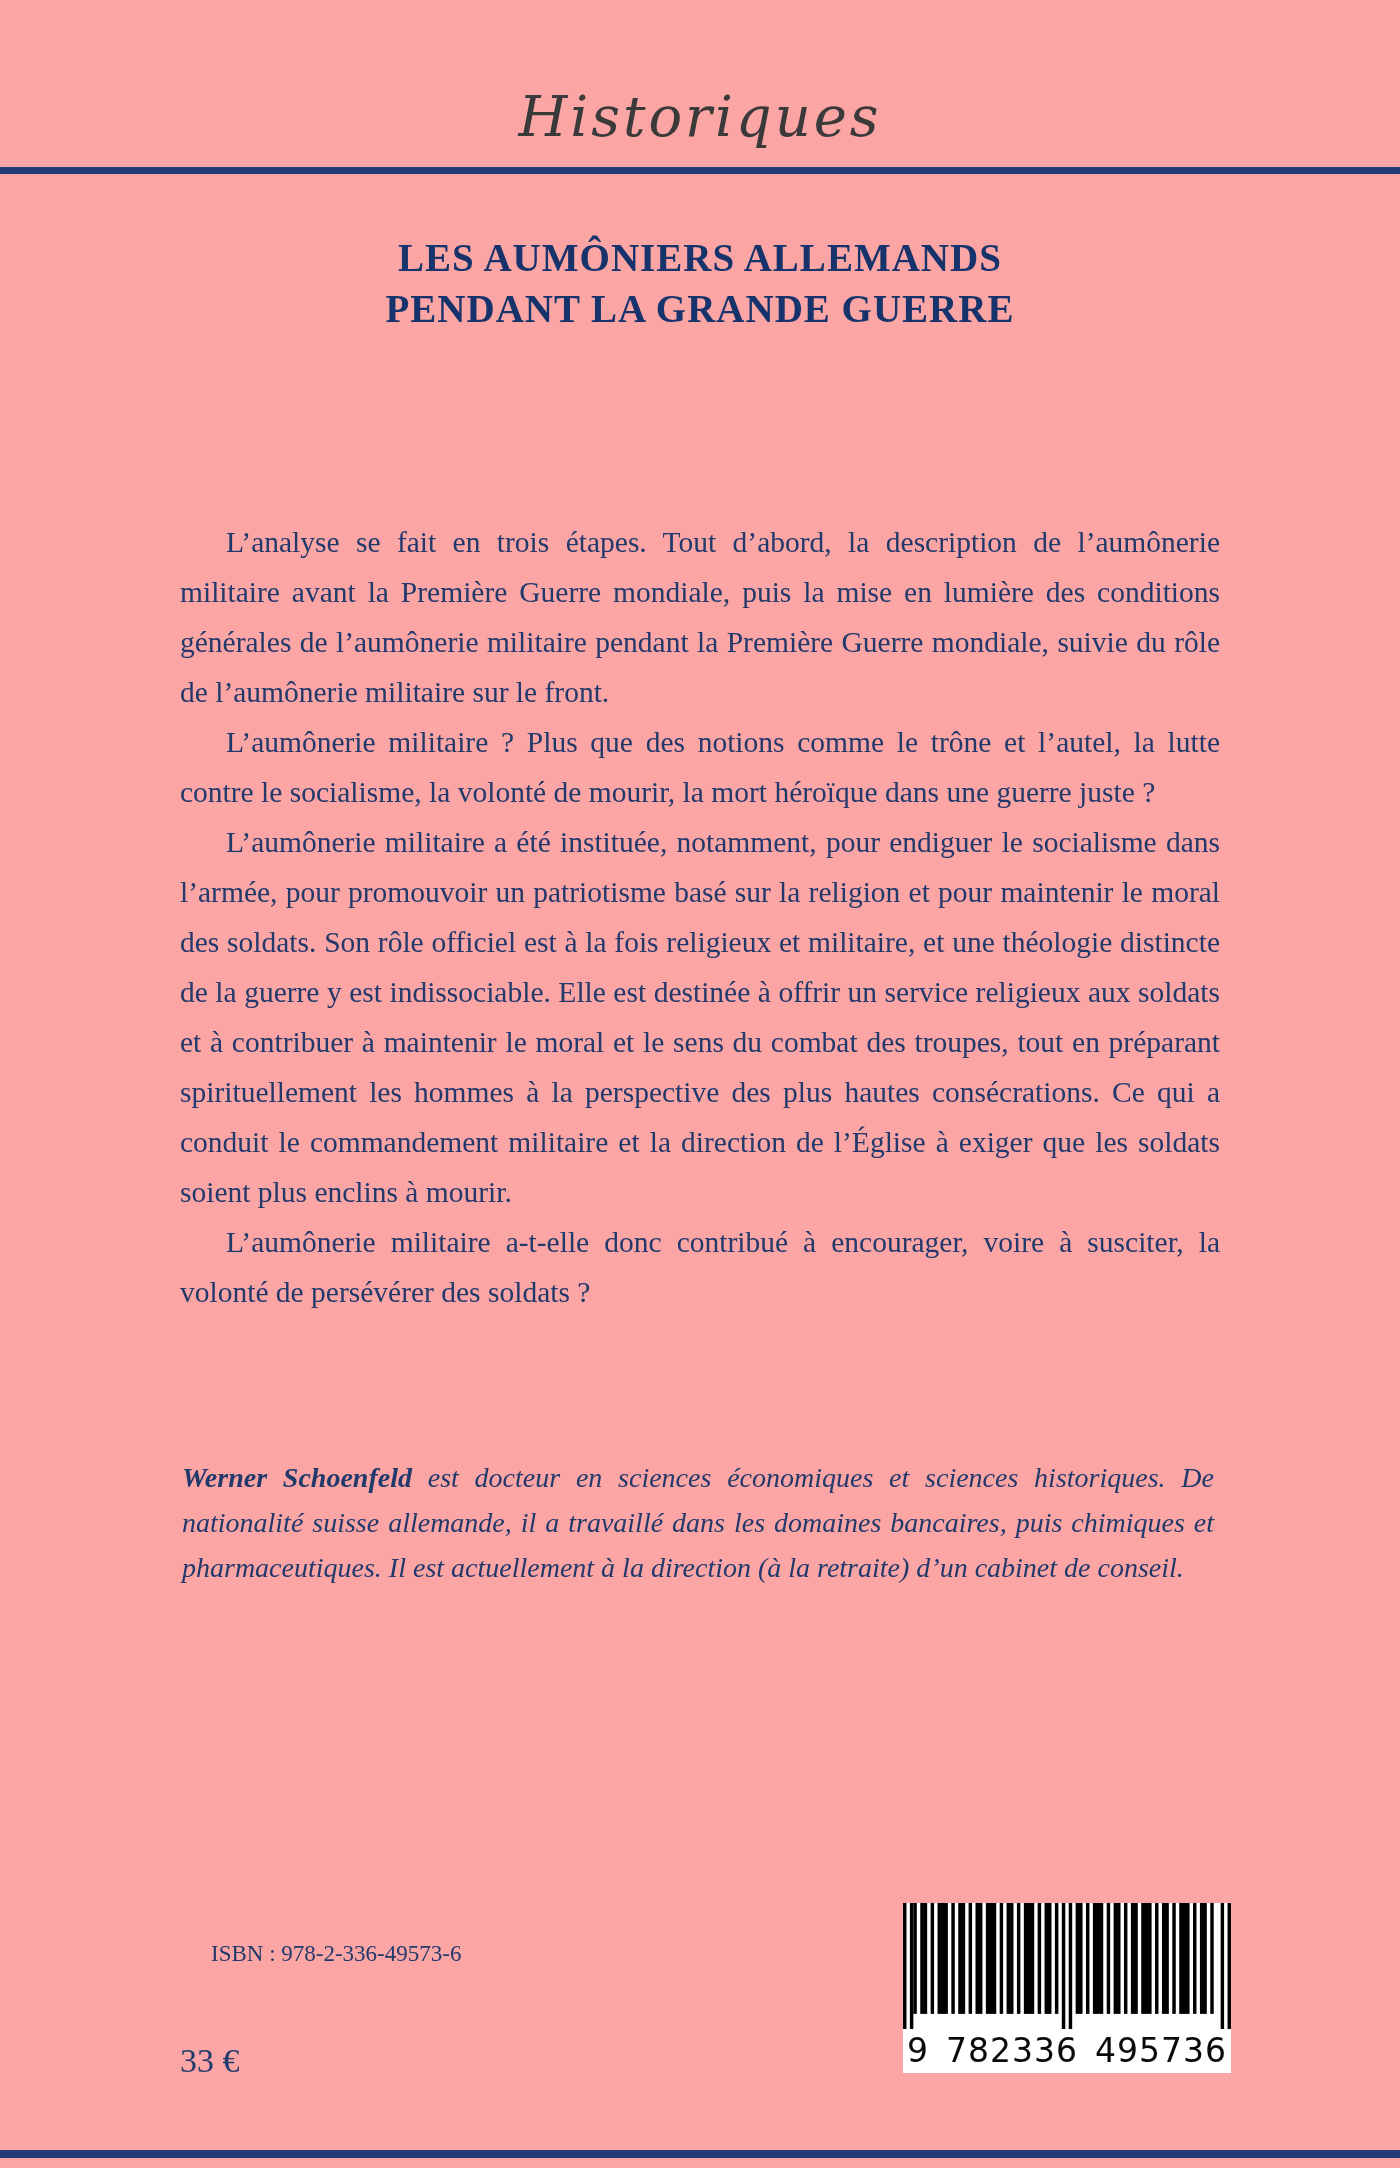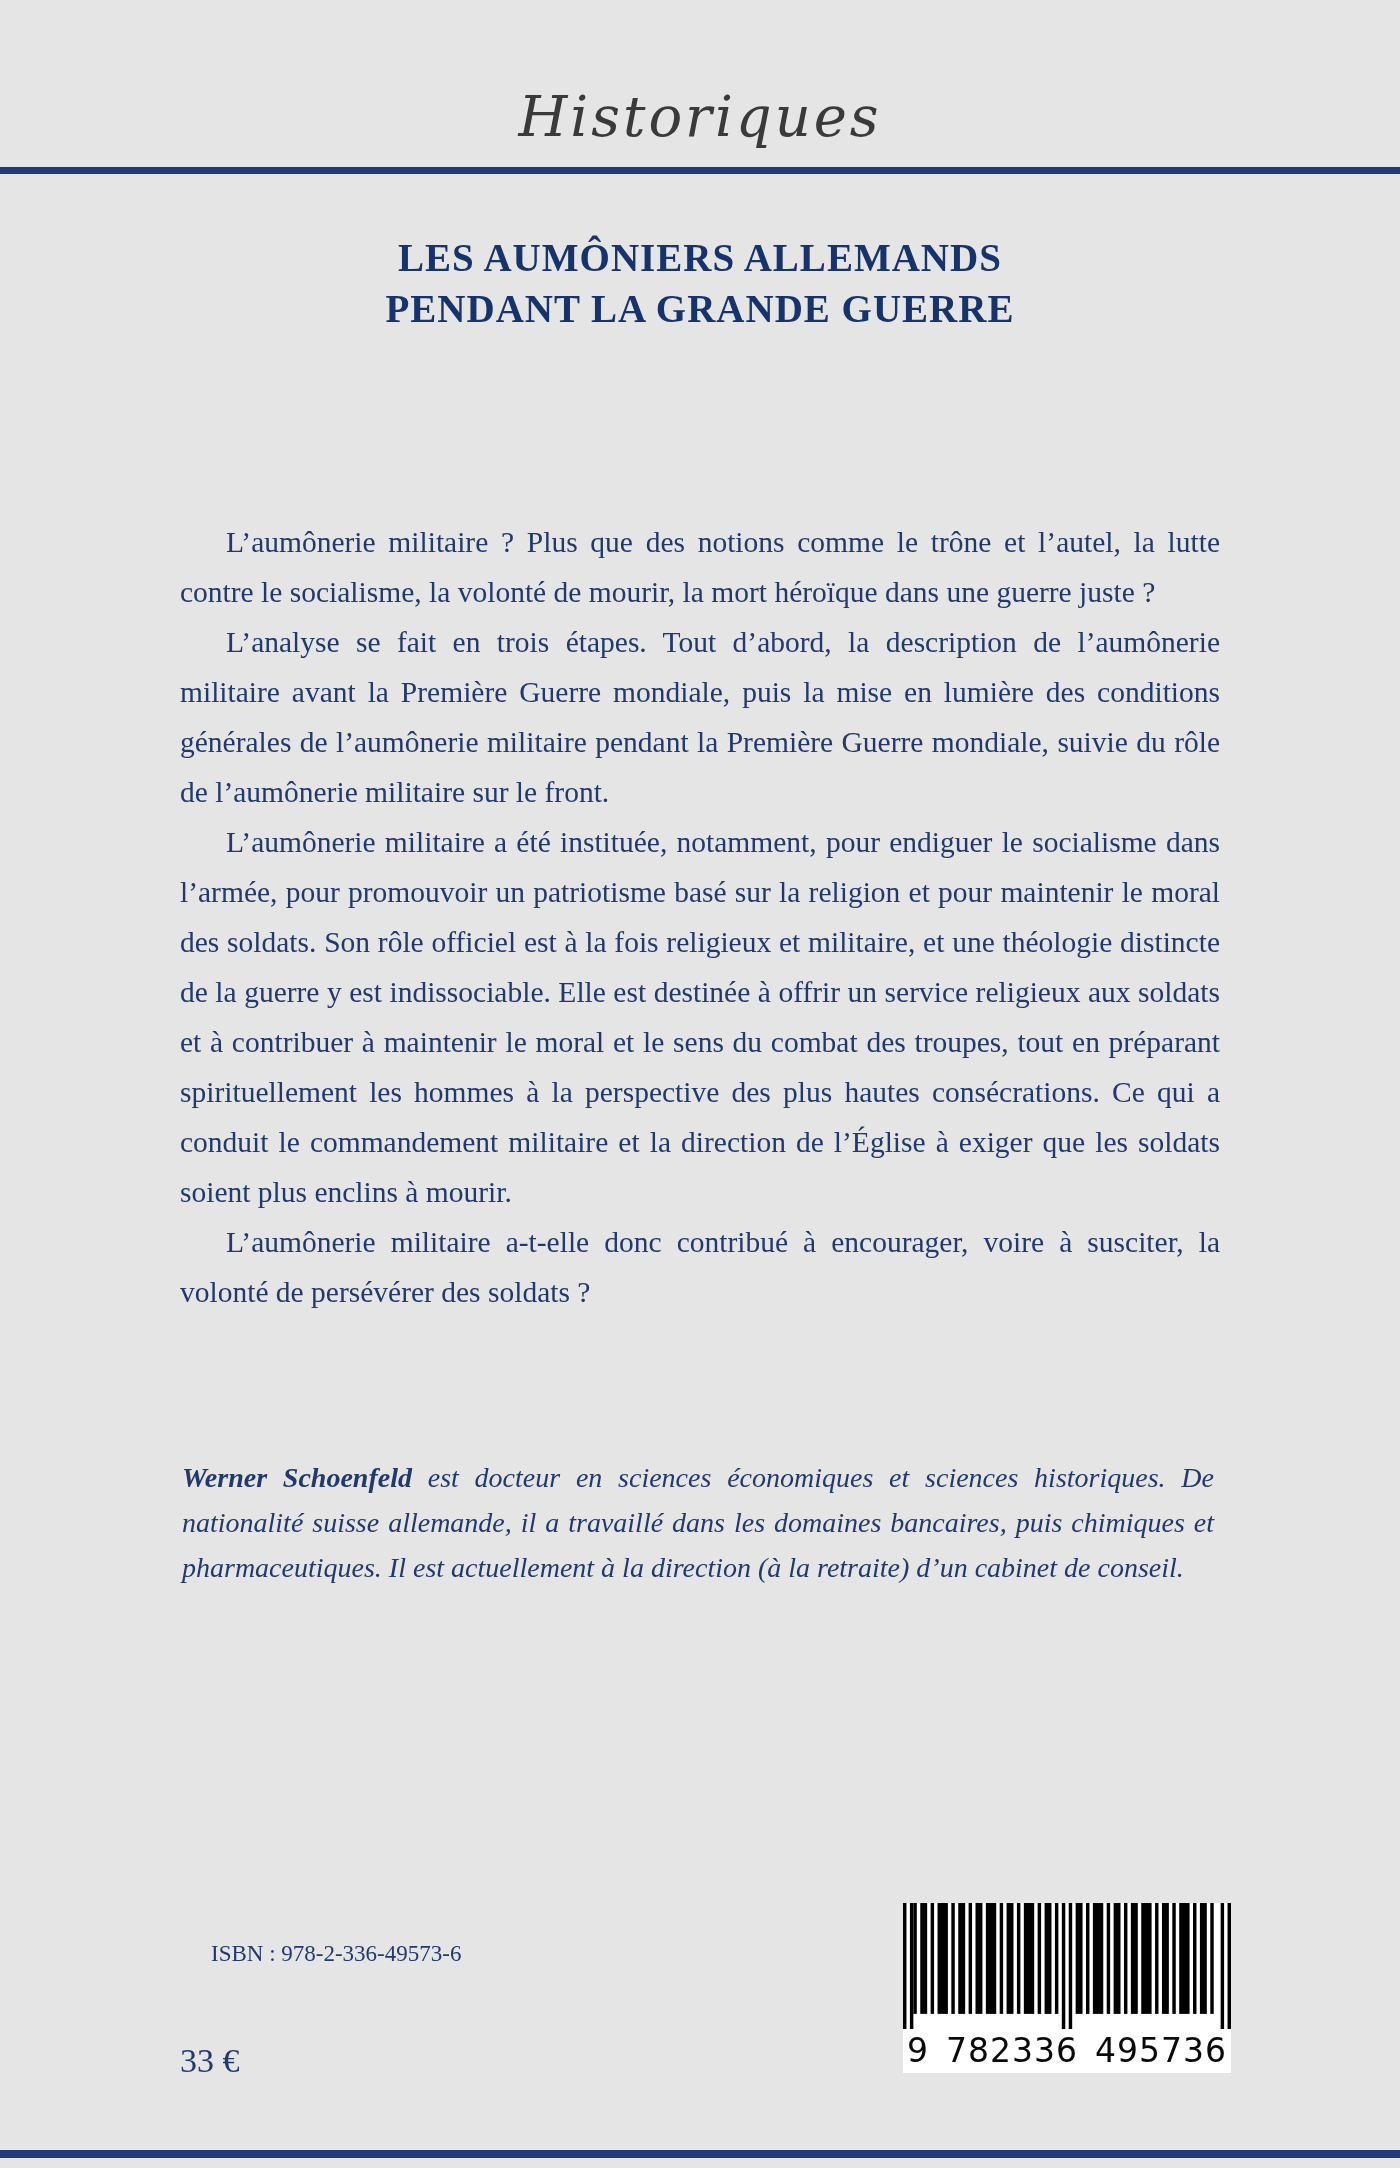--- a/index.html
+++ b/index.html
@@ -4,21 +4,21 @@
 <style>
   html, body {
     margin: 0;
     padding: 0;
     background: #ffffff;
   }
   .page {
     position: relative;
     width: 1400px;
     height: 2168px;
-    background: #e5e5e5;
+    background: #fca5a5;
     overflow: hidden;
     font-family: "Liberation Serif", "DejaVu Serif", serif;
   }
   .collection-logo {
     padding-top: 84px;
     text-align: center;
     font-family: "DejaVu Serif", serif;
     font-style: italic;
     font-size: 56px;
     letter-spacing: 3px;
@@ -121,22 +121,22 @@
   <div class="collection-logo">Historiques</div>
 
   <div class="rule rule-top"></div>
 
   <div class="book-title">
     <div>LES AUMÔNIERS ALLEMANDS</div>
     <div>PENDANT LA GRANDE GUERRE</div>
   </div>
 
   <div class="body-text">
+    <p>L’analyse se fait en trois étapes. Tout d’abord, la description de l’aumônerie militaire avant la Première Guerre mondiale, puis la mise en lumière des conditions générales de l’aumônerie militaire pendant la Première Guerre mondiale, suivie du rôle de l’aumônerie militaire sur le front.</p>
     <p>L’aumônerie militaire ? Plus que des notions comme le trône et l’autel, la lutte contre le socialisme, la volonté de mourir, la mort héroïque dans une guerre juste ?</p>
-    <p>L’analyse se fait en trois étapes. Tout d’abord, la description de l’aumônerie militaire avant la Première Guerre mondiale, puis la mise en lumière des conditions générales de l’aumônerie militaire pendant la Première Guerre mondiale, suivie du rôle de l’aumônerie militaire sur le front.</p>
     <p>L’aumônerie militaire a été instituée, notamment, pour endiguer le socialisme dans l’armée, pour promouvoir un patriotisme basé sur la religion et pour maintenir le moral des soldats. Son rôle officiel est à la fois religieux et militaire, et une théologie distincte de la guerre y est indissociable. Elle est destinée à offrir un service religieux aux soldats et à contribuer à maintenir le moral et le sens du combat des troupes, tout en préparant spirituellement les hommes à la perspective des plus hautes consécrations. Ce qui a conduit le commandement militaire et la direction de l’Église à exiger que les soldats soient plus enclins à mourir.</p>
     <p>L’aumônerie militaire a-t-elle donc contribué à encourager, voire à susciter, la volonté de persévérer des soldats ?</p>
   </div>
 
   <div class="bio">
     <span class="bio-name">Werner Schoenfeld</span>
     <span>est docteur en sciences économiques et sciences historiques. De nationalité suisse allemande, il a travaillé dans les domaines bancaires, puis chimiques et pharmaceutiques. Il est actuellement à la direction (à la retraite) d’un cabinet de conseil.</span>
   </div>
 
   <div class="footer-isbn">ISBN : 978-2-336-49573-6</div>

